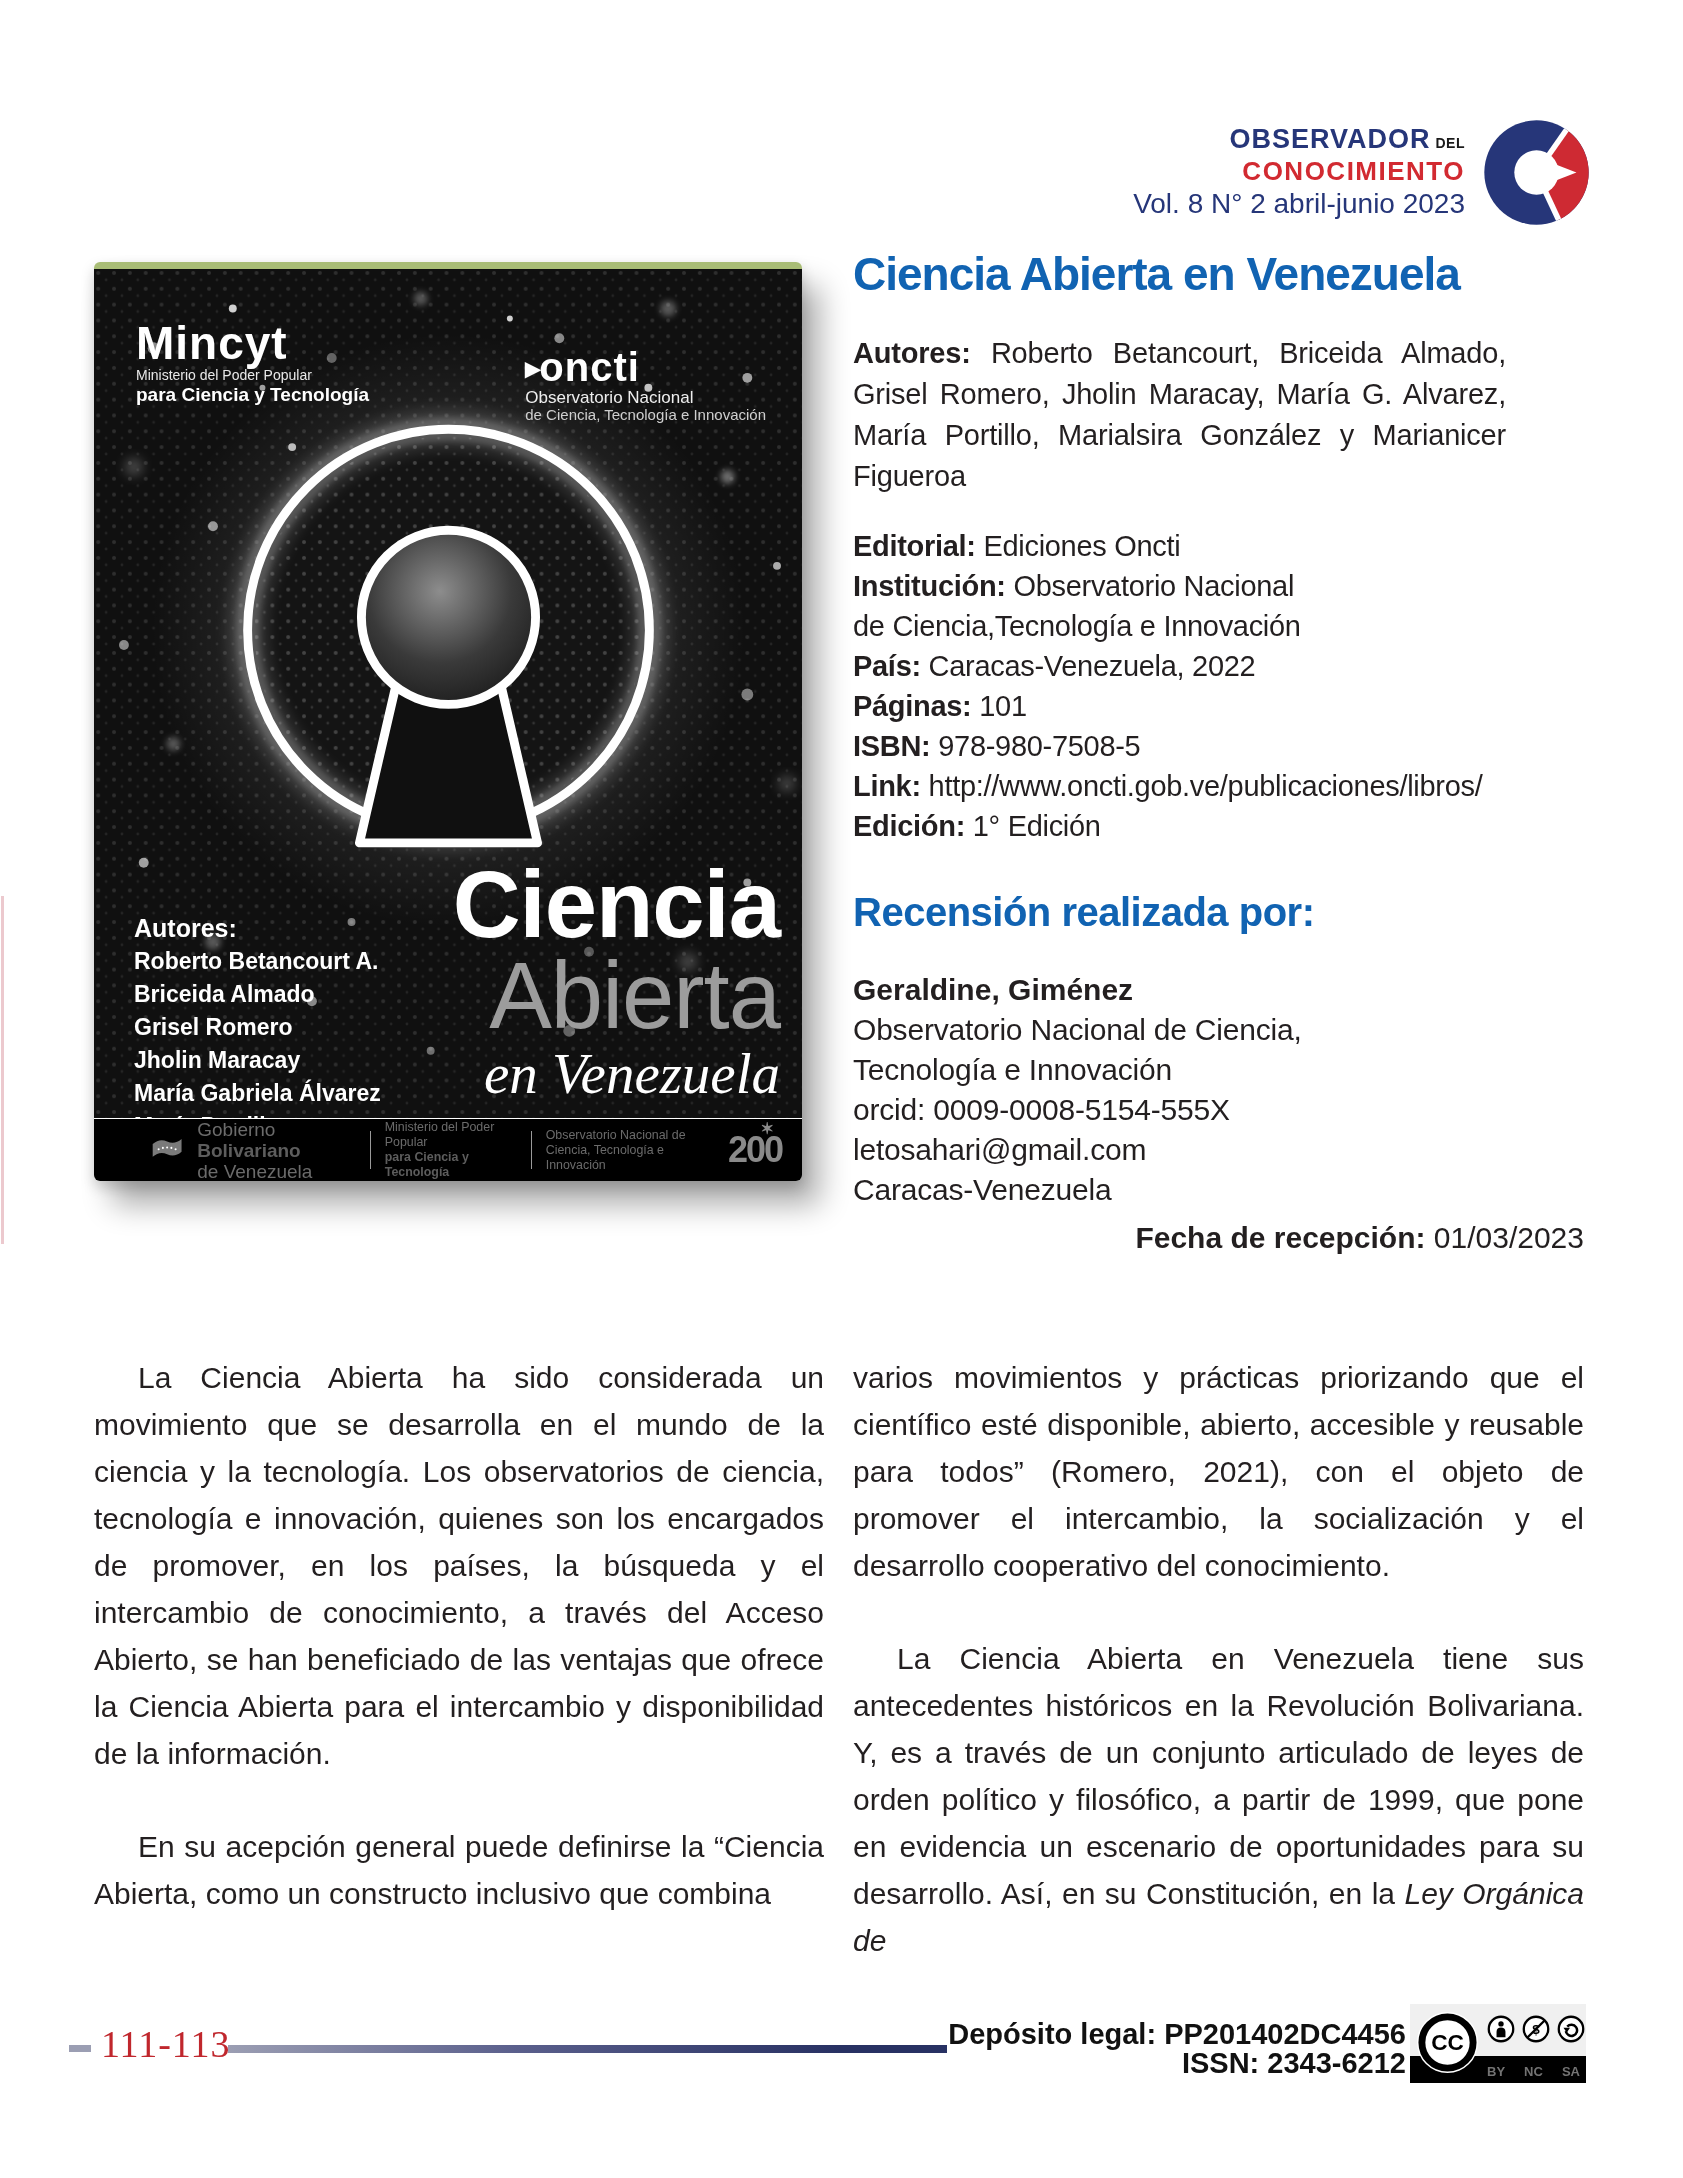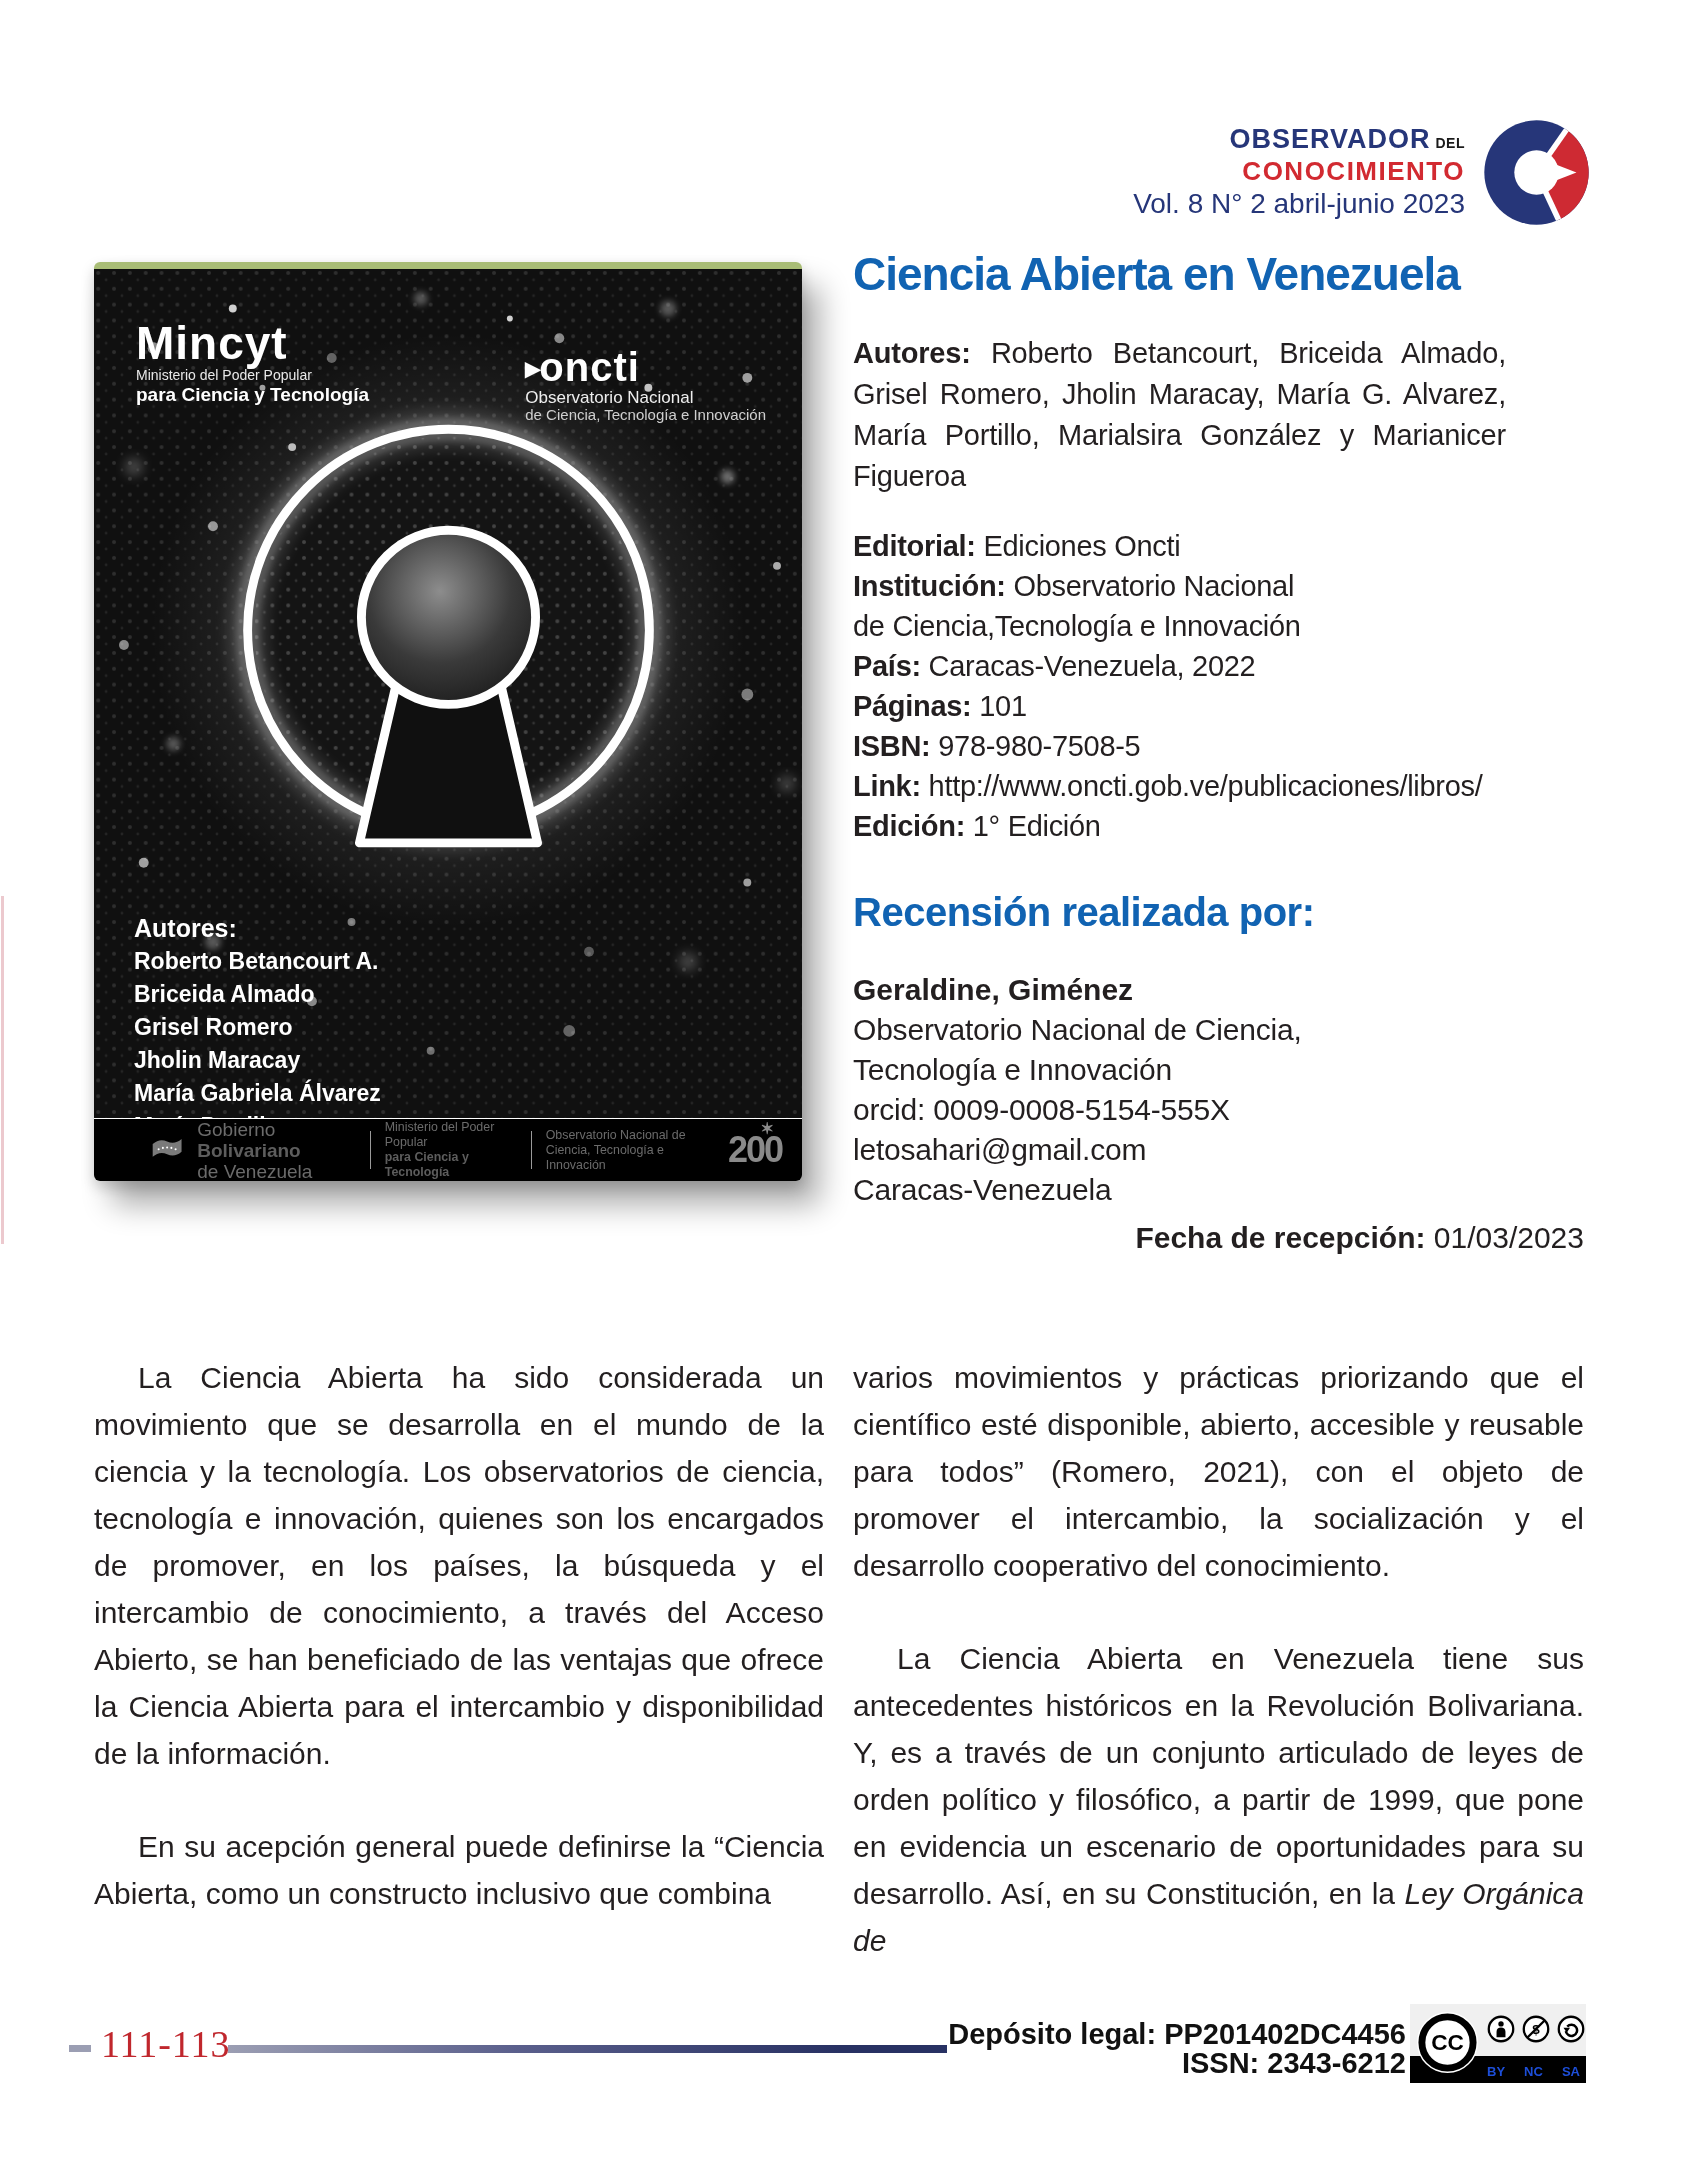--- a/index.html
+++ b/index.html
@@ -76,21 +76,21 @@
   .f-pages{position:absolute;left:101px;top:2022px;font-family:"Liberation Serif",serif;
            font-size:38px;color:#C0272D;letter-spacing:1px;}
   .f-line{position:absolute;left:228px;top:2045px;width:719px;height:8px;
           background:linear-gradient(90deg,#9B9EB3 0%,#5A5F8C 40%,#283163 85%,#283163 100%);}
   .f-right{position:absolute;right:277px;top:2020px;text-align:right;font-size:29px;font-weight:bold;line-height:29px;color:#111;}
   .cc-badge{position:absolute;left:1410px;top:2004px;width:176px;height:79px;background:#F0F0F0;}
   .cc-strip{position:absolute;left:0;right:0;bottom:0;height:27px;background:#000;}
   .cc-circle{position:absolute;left:5px;top:6px;}
   .cc-icons{position:absolute;left:77px;top:11px;display:flex;gap:7px;}
   .cc-labels{position:absolute;left:77px;bottom:4px;width:93px;display:flex;justify-content:space-between;
-             color:#1d4ed8;font-size:13px;font-weight:bold;}
+             color:#737373;font-size:13px;font-weight:bold;}
 </style>
 </head>
 <body>
 
 <div id="page">
 
   <div class="pink-edge"></div>
 
   <div class="header">
     <div class="brand">
@@ -200,20 +200,25 @@
         <div class="names">Roberto Betancourt A.
 Briceida Almado
 Grisel Romero
 Jholin Maracay
 María Gabriela Álvarez
 María Portillo
 Marialsira González
 Marianicer Figueroa</div>
       </div>
 
+      <div class="cover-title">
+        <div class="ct-1">Ciencia</div>
+        <div class="ct-2">Abierta</div>
+        <div class="ct-3">en Venezuela</div>
+      </div>
     </div>
 
     <div class="cover-band">
       <svg width="38" height="24" viewBox="0 0 38 24">
         <path d="M2,5 q8,-7 17,-3 q9,4 17,-3 l0,15 q-8,7 -17,3 q-9,-4 -17,3 Z" fill="#7a7a7a"></path>
         <circle cx="9" cy="11" r="1.2" fill="#fff"></circle>
           <circle cx="14" cy="9.5" r="1.2" fill="#fff"></circle>
         <circle cx="19" cy="9" r="1.2" fill="#fff"></circle>
           <circle cx="24" cy="9.5" r="1.2" fill="#fff"></circle>
         <circle cx="29" cy="11" r="1.2" fill="#fff"></circle>

